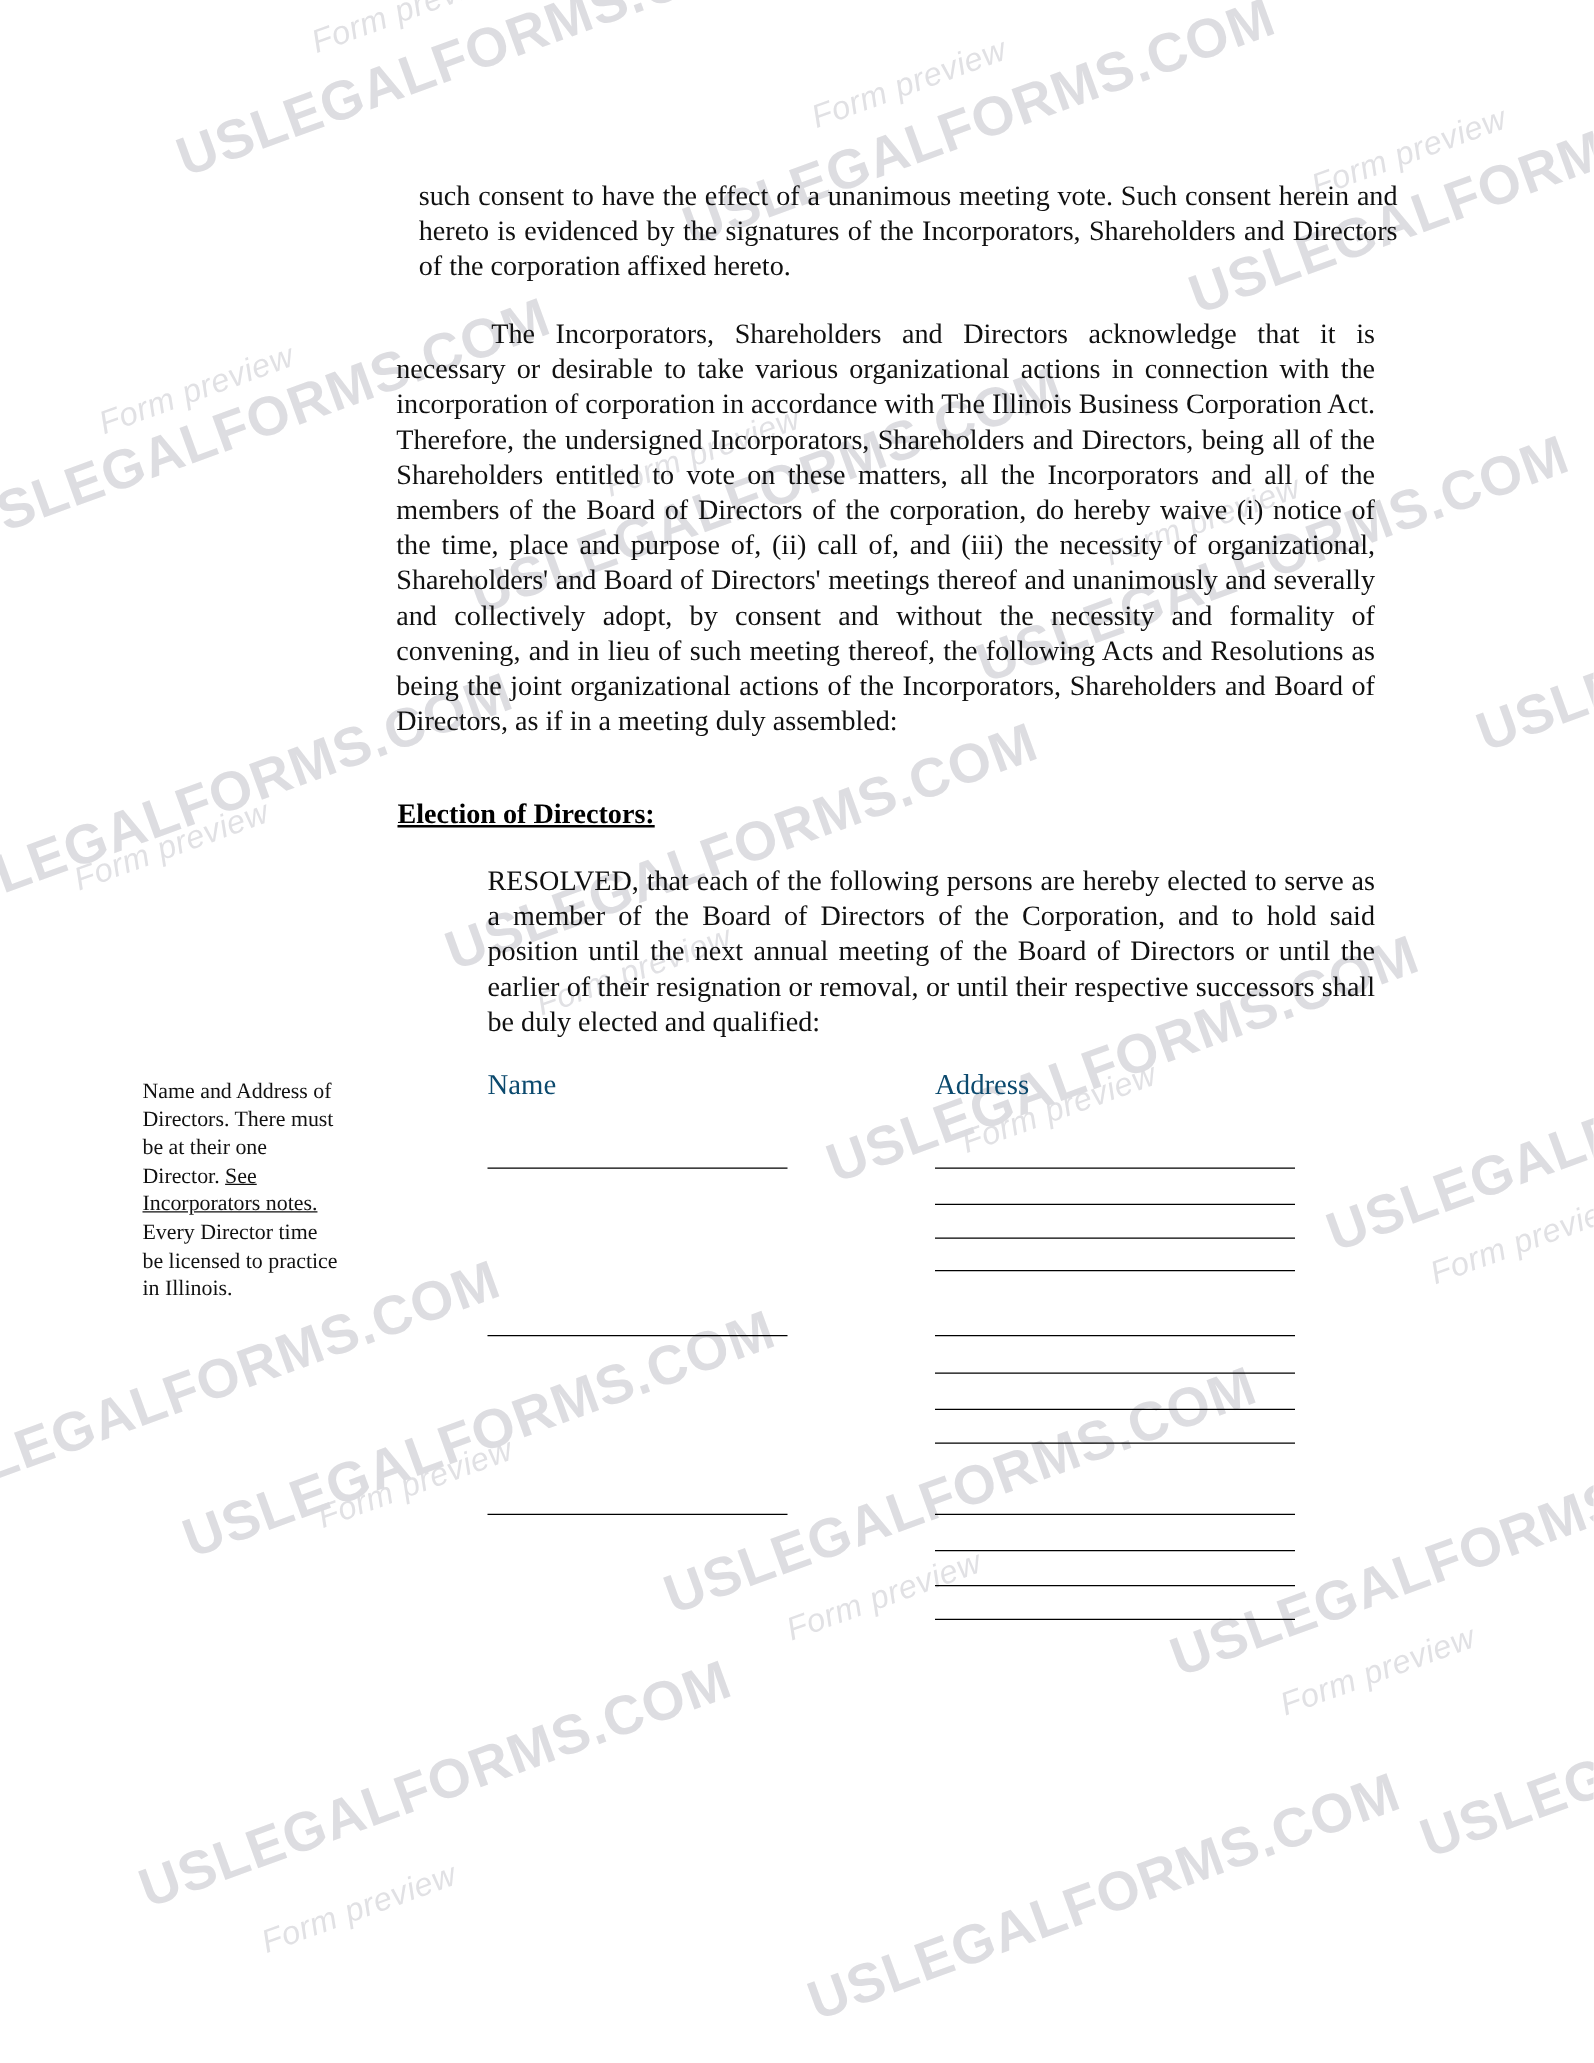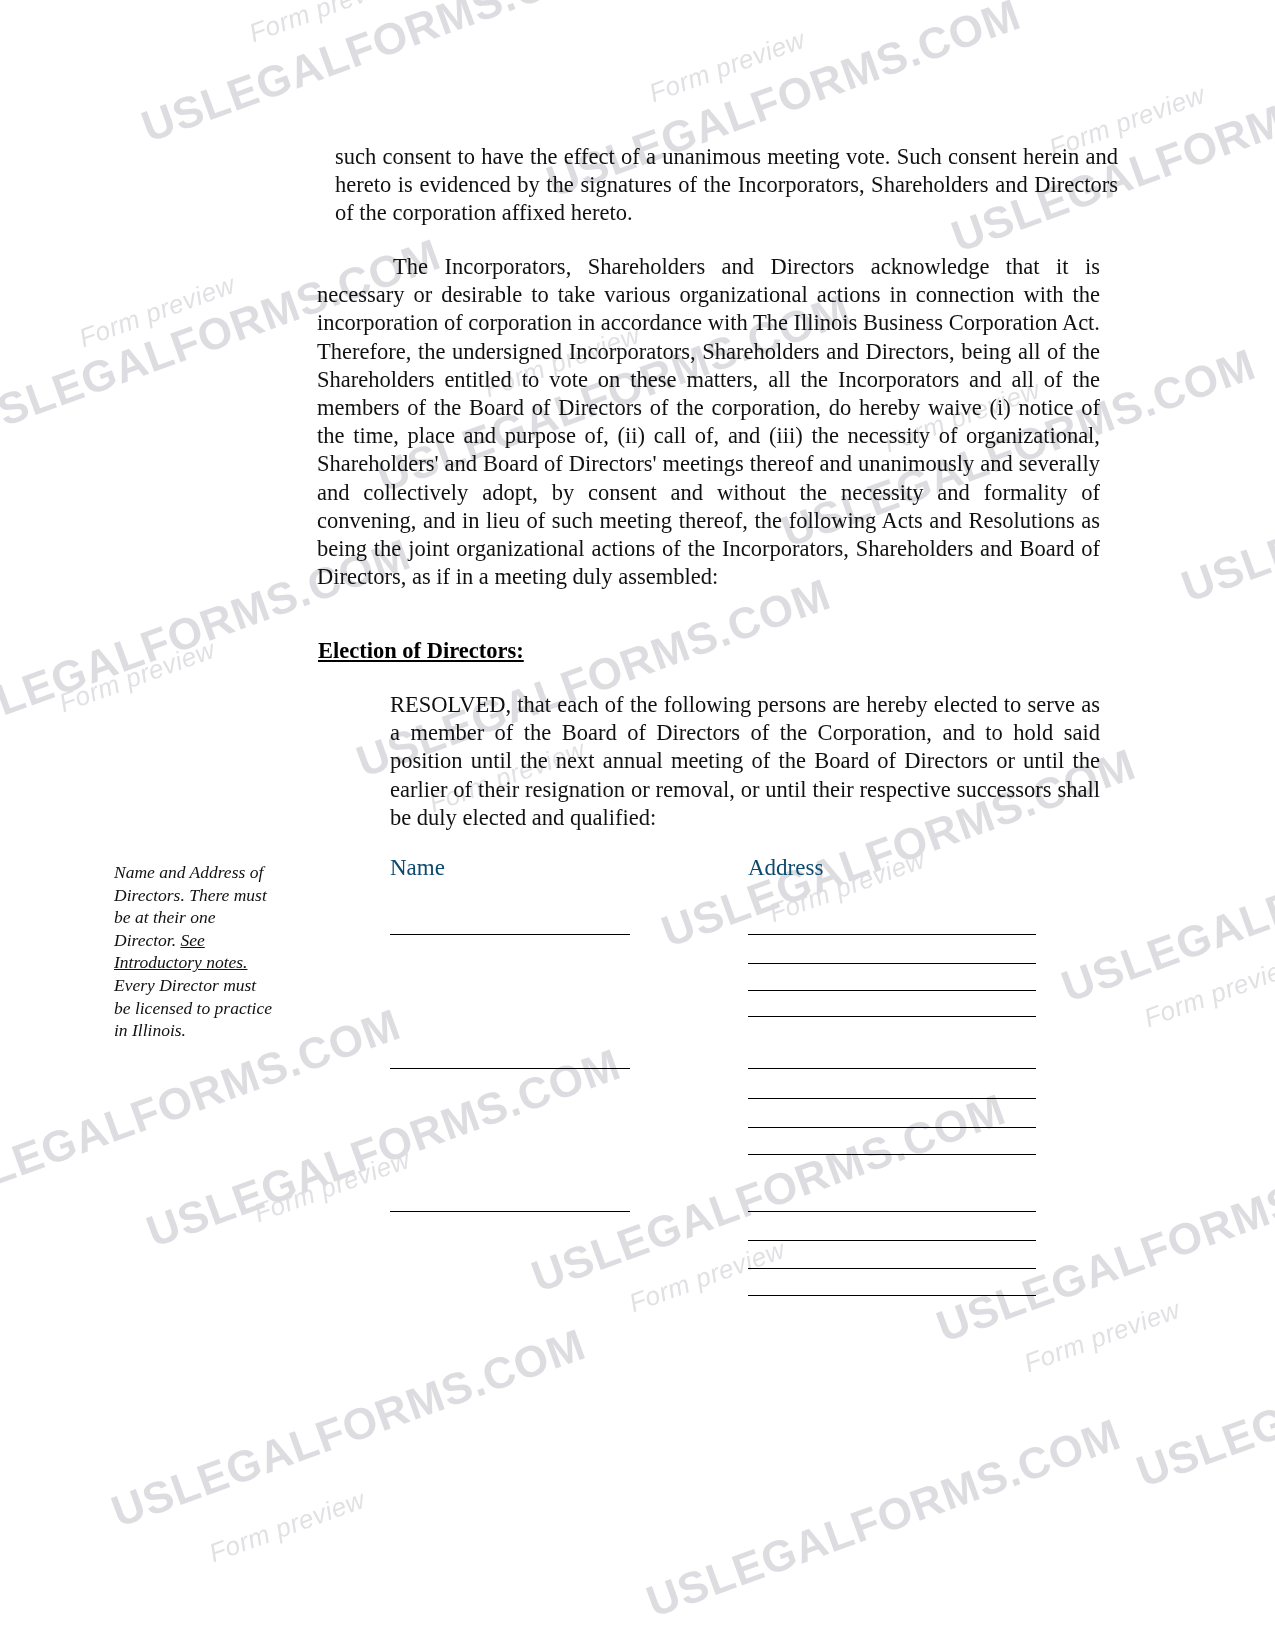--- a/index.html
+++ b/index.html
@@ -68,21 +68,20 @@
     font-size: 22.5px;
     font-weight: 700;
     text-decoration: underline;
     color: #000;
     white-space: nowrap;
   }
   .margin-note {
     position: absolute;
     font-size: 17.5px;
     line-height: 22.6px;
-    font-style: italic;
     color: #111;
   }
   .margin-note u {
     text-decoration: underline;
   }
   .col-header {
     position: absolute;
     font-size: 23px;
     color: #0c4a6e;
   }
@@ -157,22 +156,22 @@
 
     <div class="heading" style="left:318px; top:638px;">Election of Directors:</div>
 
     <div class="body-text" style="left:390px; top:691px; width:710px;">RESOLVED, that each of the following persons are hereby elected to serve as a member of the Board of Directors of the Corporation, and to hold said position until the next annual meeting of the Board of Directors or until the earlier of their resignation or removal, or until their respective successors shall be duly elected and qualified:</div>
 
     <div class="margin-note" style="left:114px; top:861px; width:196px;">
       <span>Name and Address of</span><br>
       <span>Directors. There must</span><br>
       <span>be at their one</span><br>
       <span>Director. </span><u>See</u><br>
-      <u>Introductory notes.</u><br>
-      <span>Every Director must</span><br>
+      <u>Incorporators notes.</u><br>
+      <span>Every Director time</span><br>
       <span>be licensed to practice</span><br>
       <span>in Illinois.</span>
     </div>
 
     <div class="col-header" style="left:390px; top:855px;">Name</div>
     <div class="col-header" style="left:748px; top:855px;">Address</div>
 
     <div class="rule" style="left:390px; top:934px; width:240px;"></div>
     <div class="rule" style="left:390px; top:1068px; width:240px;"></div>
     <div class="rule" style="left:390px; top:1211px; width:240px;"></div>

